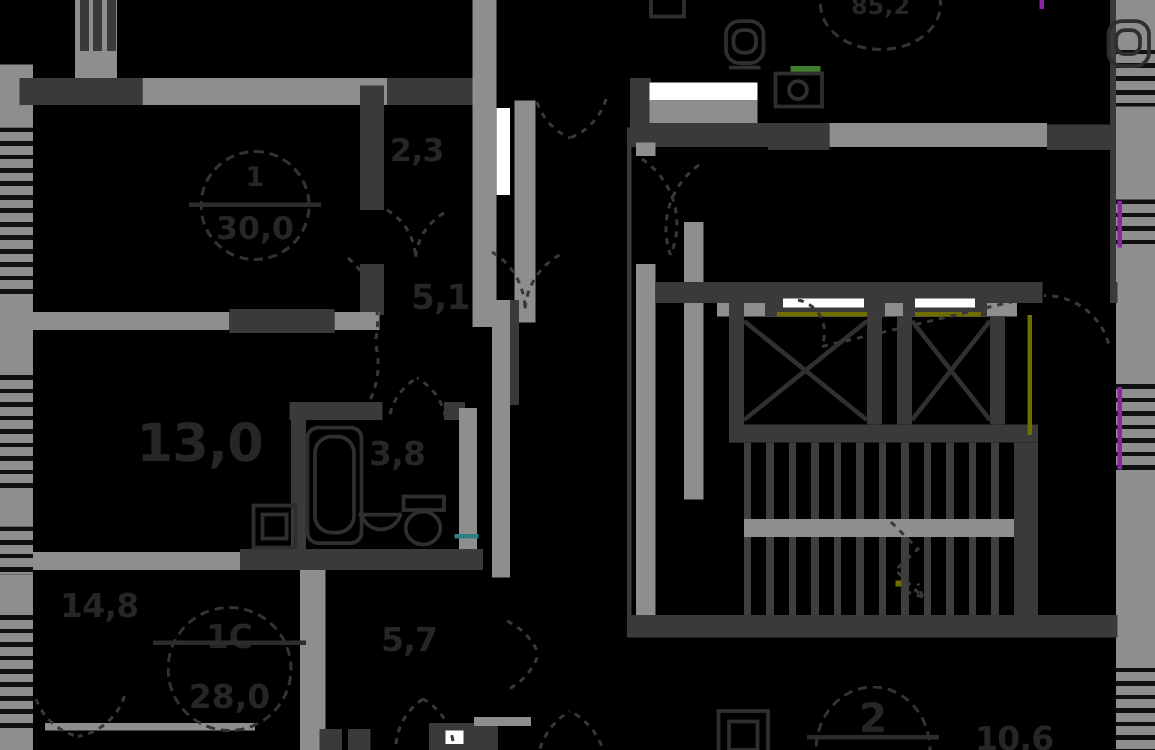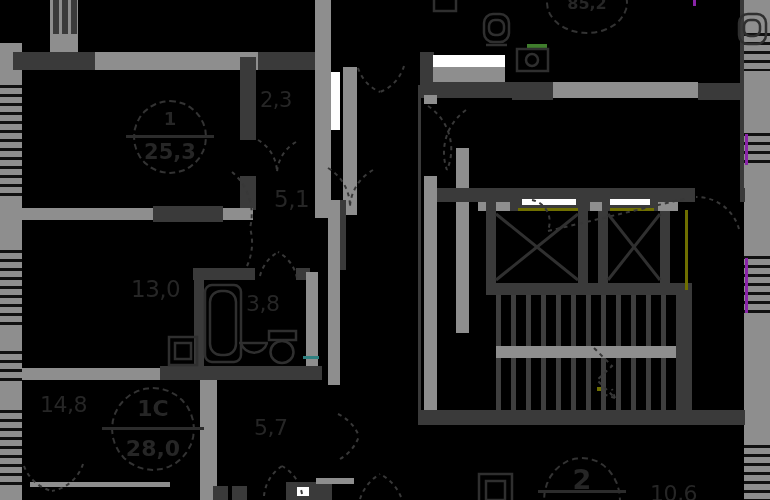--- a/index.html
+++ b/index.html
@@ -6,21 +6,21 @@
   .plan{position:relative;width:770px;height:500px;background:var(--bg,#000);overflow:hidden;
         font-family:"DejaVu Sans",sans-serif;}
   .wl{position:absolute;background:var(--wall_light,#8e8e8e);}
   .wd{position:absolute;background:var(--wall_dark,#3a3a3a);}
   .white{position:absolute;background:var(--white,#fff);}
   .win{position:absolute;background-color:var(--wall_light,#8e8e8e);
        background-image:repeating-linear-gradient(180deg,#101010 0 3px,rgba(0,0,0,0) 3px 9px);}
   .shaft{position:absolute;background:repeating-linear-gradient(90deg,var(--wall_light,#8e8e8e) 0 3px,var(--wall_dark,#3a3a3a) 3px 9px);}
   .stairs{position:absolute;background:repeating-linear-gradient(90deg,#3e3e3e 0 5px,rgba(0,0,0,0) 5px 15px);}
   .accent{position:absolute;}
-  .label{position:absolute;color:var(--text,#262626);font-weight:normal;white-space:nowrap;letter-spacing:-0.5px;}
+  .label{position:absolute;color:var(--text,#262626);font-weight:bold;white-space:nowrap;letter-spacing:-0.5px;}
   .marker{position:absolute;border:2px dashed #333;border-radius:50%;color:var(--text,#262626);
           font-weight:bold;display:flex;flex-direction:column;align-items:center;
           justify-content:space-between;box-sizing:border-box;text-align:center;}
   .mline{position:absolute;background:#2c2c2c;height:3px;}
   svg.overlay{position:absolute;left:0;top:0;}
   .dash{stroke:#383838;stroke-width:2;fill:none;stroke-dasharray:4 4;}
   .fix{stroke:#2f2f2f;stroke-width:2.5;fill:none;}
   .xline{stroke:#303030;stroke-width:3;}
 </style>
 </head>
@@ -192,33 +192,33 @@
       <rect class="fix" x="479" y="474" width="33" height="33"></rect>
         <rect class="fix" x="486" y="481" width="19" height="19"></rect>
     </g>
     <g>
       <rect class="fix" x="434" y="-6" width="22" height="17"></rect>
     </g>
   </svg>
 
   <div class="label" style="left:260px;top:88px;font-size:21px;">2,3</div>
   <div class="label" style="left:274px;top:186px;font-size:23px;">5,1</div>
-  <div class="label" style="left:91px;top:276px;font-size:23px;margin-left:40px;">13,0</div>
+  <div class="label" style="left:91px;top:276px;font-size:35px;">13,0</div>
   <div class="label" style="left:246px;top:291px;font-size:22px;">3,8</div>
   <div class="label" style="left:40px;top:392px;font-size:22px;">14,8</div>
   <div class="label" style="left:254px;top:415px;font-size:22px;">5,7</div>
   <div class="label" style="left:650px;top:481px;font-size:22px;">10,6</div>
 
   <div class="marker" style="left:133px;top:100px;width:74px;height:74px;">
     <div style="margin-top:6px;font-size:18px;">1</div>
-    <div style="margin-bottom:8px;font-size:21px;">25,3</div>
+    <div style="margin-bottom:8px;font-size:21px;">30,0</div>
   </div>
   <div class="mline" style="left:126px;top:135px;width:88px;"></div>
 
-  <div class="marker" style="left:111px;top:387px;width:84px;height:84px;">
+  <div class="marker" style="left:111px;top:404px;width:84px;height:84px;">
     <div style="margin-top:7px;font-size:22px;">1С</div>
     <div style="margin-bottom:8px;font-size:22px;">28,0</div>
   </div>
   <div class="mline" style="left:102px;top:427px;width:102px;"></div>
 
   <div class="marker" style="left:546px;top:-28px;width:82px;height:62px;justify-content:flex-end;">
     <div style="margin-bottom:19px;font-size:16px;">85,2</div>
   </div>
 
   <div class="marker" style="left:543px;top:457px;width:78px;height:86px;justify-content:flex-start;">

